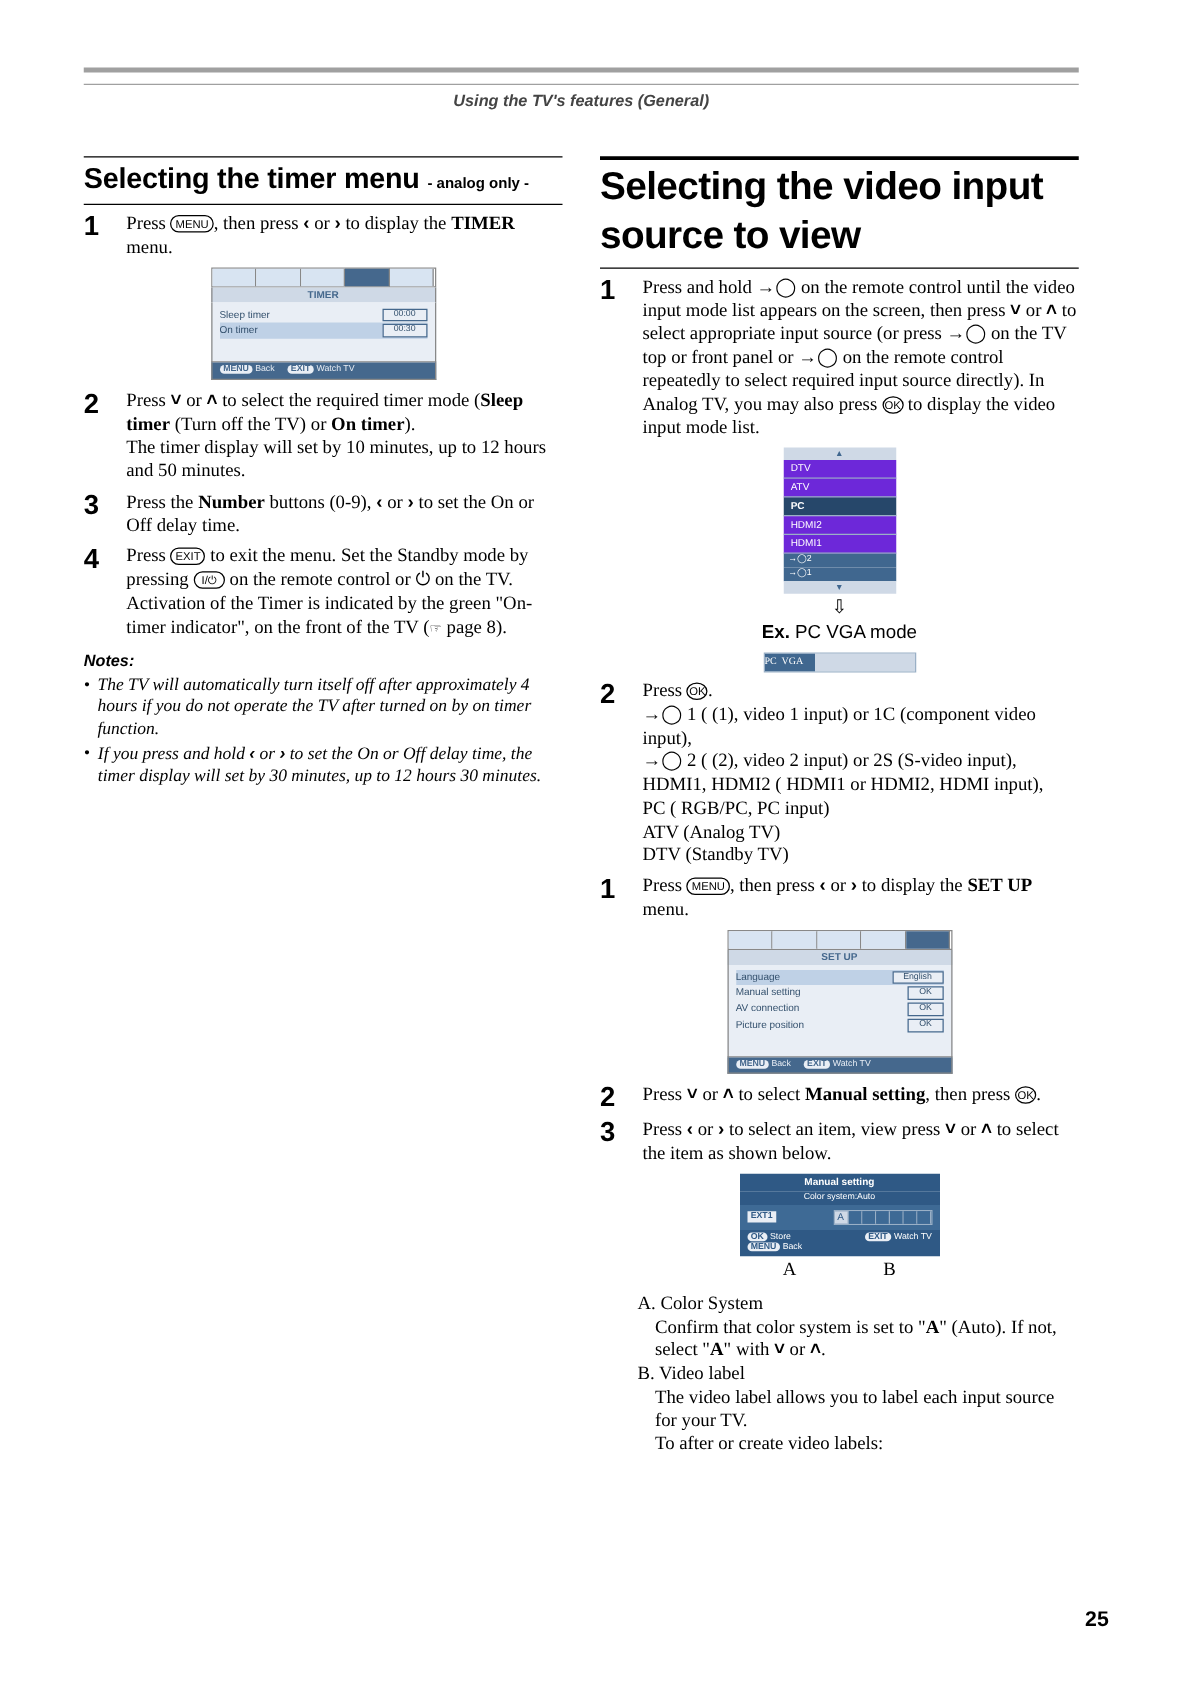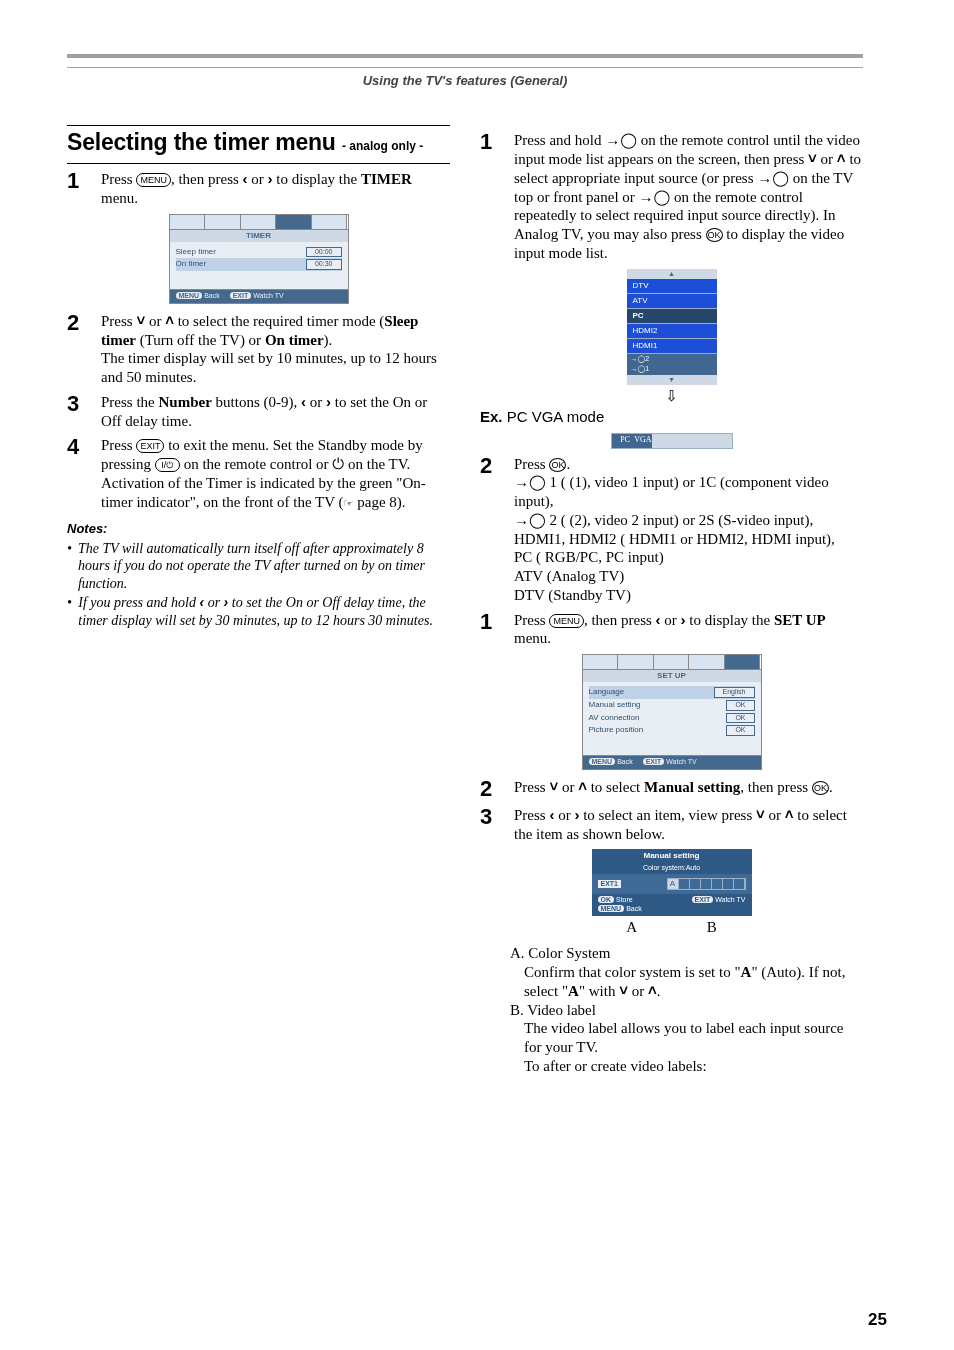--- a/index.html
+++ b/index.html
@@ -14,47 +14,47 @@
 .h1wrap{border-top:1px solid #000;border-bottom:1px solid #000;padding:2px 0 4px 0;margin-bottom:6px}
 .h1wrap-heavy{border-top:3px solid #000}
 .lead{font-size:15px;margin:4px 0 8px 0}
 .step{display:flex;gap:16px;margin:6px 0}
 .step .num{font-family:Arial,Helvetica,sans-serif;font-weight:bold;font-size:22px;line-height:1;min-width:18px}
 .step .body{flex:1;font-size:15px}
 .bold{font-weight:bold}
 .notes-h{font-family:Arial,Helvetica,sans-serif;font-weight:bold;font-style:italic;font-size:13px;margin:10px 0 2px 0}
 .bullet{display:flex;gap:6px;font-style:italic;font-size:14px;margin:2px 0}
 .bullet .dot{width:10px}
-.page-num{position:absolute;bottom:20px;right:56px;font-family:Arial,Helvetica,sans-serif;font-weight:bold;font-size:17px}
+.page-num{position:absolute;bottom:44px;right:56px;font-family:Arial,Helvetica,sans-serif;font-weight:bold;font-size:17px}
 .glyph{display:inline-block;border:1px solid #000;border-radius:8px;padding:0 3px;font-family:Arial,Helvetica,sans-serif;font-size:9px;line-height:12px;vertical-align:1px}
 .ok{display:inline-block;border:1px solid #000;border-radius:50%;padding:0 1px;font-family:Arial,Helvetica,sans-serif;font-size:9px;line-height:12px;vertical-align:1px}
 .hand{font-family:Arial,Helvetica,sans-serif;font-size:11px}
 .arr{font-family:Arial,Helvetica,sans-serif;font-weight:bold}
 
 .osd{width:180px;margin:6px auto 8px auto;font-family:Arial,Helvetica,sans-serif}
 .osd .tabbar{display:flex;border:1px solid #888;margin:4px 0 0 0}
 .osd .tabbar .cell{flex:1;height:14px;background:#d8e4f2;border-right:1px solid #888}
 .osd .tabbar .cell.sel{background:#45688d}
 .osd .title{background:#cfd9e6;color:#45688d;font-size:8px;font-weight:bold;text-align:center;padding:1px 0;border-left:1px solid #888;border-right:1px solid #888}
 .osd .rows{border:1px solid #888;border-top:none;padding:4px 6px 18px 6px;font-size:8px;color:#33506d;background:#e9eef5}
 .osd .rows .row{display:flex;justify-content:space-between;padding:1px 0}
 .osd .rows .row.sel{background:#bfd1e6}
 .osd .rows .row .val{background:#e9eef5;border:1px solid #45688d;padding:0 8px;font-size:7px}
 .osd .foot{display:flex;gap:10px;font-size:7px;color:#e9eef5;background:#45688d;padding:2px 6px;border:1px solid #888;border-top:none}
 .osd .foot .k{background:#e9eef5;color:#45688d;border-radius:6px;padding:0 3px;font-weight:bold;margin-right:2px}
 
 .inputs{width:90px;margin:6px auto 2px auto;font-family:Arial,Helvetica,sans-serif;font-size:8px;color:#fff}
-.inputs .li{background:#1d4ed8;padding:2px 6px;border-bottom:1px solid #9ab0c6}
+.inputs .li{background:#6d28d9;padding:2px 6px;border-bottom:1px solid #9ab0c6}
 .inputs .li.sel{background:#26476a;font-weight:bold}
 .inputs .arrowrow{background:#cfd9e6;color:#40678f;text-align:center;padding:0 0}
 .inputs .tiny{background:#40678f;padding:1px 4px;font-size:7px}
-.exblock{font-family:Arial,Helvetica,sans-serif;margin:2px 0 6px 0;}
+.exblock{font-family:Arial,Helvetica,sans-serif;margin:2px 0 6px 0;text-align:center}
 .ex-bold{font-weight:bold}
 .inputbar{width:120px;height:14px;margin:4px auto;display:flex;border:1px solid #9ab0c6}
-.inputbar .a{width:40px;background:#40678f;color:#fff;font-size:8px;text-align:right;line-height:12px}
+.inputbar .a{width:40px;background:#40678f;color:#fff;font-size:8px;text-align:left;line-height:12px}
 .inputbar .b{flex:1;background:#cfd9e6}
 
 .ms{width:160px;margin:6px auto 2px auto;font-family:Arial,Helvetica,sans-serif;color:#fff;font-size:8px}
 .ms .bar{background:#2f5985;padding:2px 0;text-align:center;font-weight:bold}
 .ms .bar2{background:#2f5985;padding:1px 0;text-align:center;font-size:7px}
 .ms .mid{background:#3e6a95;padding:4px 6px;display:flex;align-items:center;justify-content:space-between}
 .ms .mid .lbl{background:#e9eef5;color:#2f5985;font-size:7px;padding:0 3px;font-weight:bold}
 .ms .mid .cells{display:flex;gap:0;border:1px solid #9ab0c6}
 .ms .mid .cells .c{width:10px;height:10px;border-right:1px solid #9ab0c6;background:#3e6a95}
 .ms .mid .cells .c.first{background:#cfd9e6;color:#2f5985;font-size:8px;text-align:center;line-height:10px}
@@ -131,29 +131,32 @@
       <div class="step">
         <div class="num">4</div>
         <div class="body">
           <span>Press </span><span class="glyph">EXIT</span><span> to exit the menu. Set the Standby mode by pressing </span><span class="glyph">&nbsp;I/⏻&nbsp;</span><span> on the remote control or </span><span>⏻</span><span> on the TV. Activation of the Timer is indicated by the green "On-timer indicator", on the front of the TV (</span><span class="hand">☞</span><span> page 8).</span>
         </div>
       </div>
 
       <div class="notes-h">Notes:</div>
       <div class="bullet">
           <span class="dot">•</span>
-          <span>The TV will automatically turn itself off after approximately 8 hours if you do not operate the TV after turned on by on timer function.</span>
+          <span>The TV will automatically turn itself off after approximately 4 hours if you do not operate the TV after turned on by on timer function.</span>
         </div>
       <div class="bullet">
           <span class="dot">•</span>
           <span><span>If you press and hold </span><span class="arr">‹</span><span> or </span><span class="arr">›</span><span> to set the On or Off delay time, the timer display will set by 30 minutes, up to 12 hours 30 minutes.</span></span>
         </div>
     </div>
 
     <div class="col">
+      <div class="h1wrap h1wrap-heavy">
+        <div class="h1 h1-big">Selecting the video input source to view</div>
+      </div>
 
       <div class="step">
         <div class="num">1</div>
         <div class="body">
           <span>Press and hold </span><span>→◯</span><span> on the remote control until the video input mode list appears on the screen, then press </span><span class="arr">˅</span><span> or </span><span class="arr">˄</span><span> to select appropriate input source (or press </span><span>→◯</span><span> on the TV top or front panel or </span><span>→◯</span><span> on the remote control repeatedly to select required input source directly). In Analog TV, you may also press </span><span class="ok">OK</span><span> to display the video input mode list.</span>
         </div>
       </div>
 
       <div class="inputs">
         <div class="arrowrow">▴</div>

